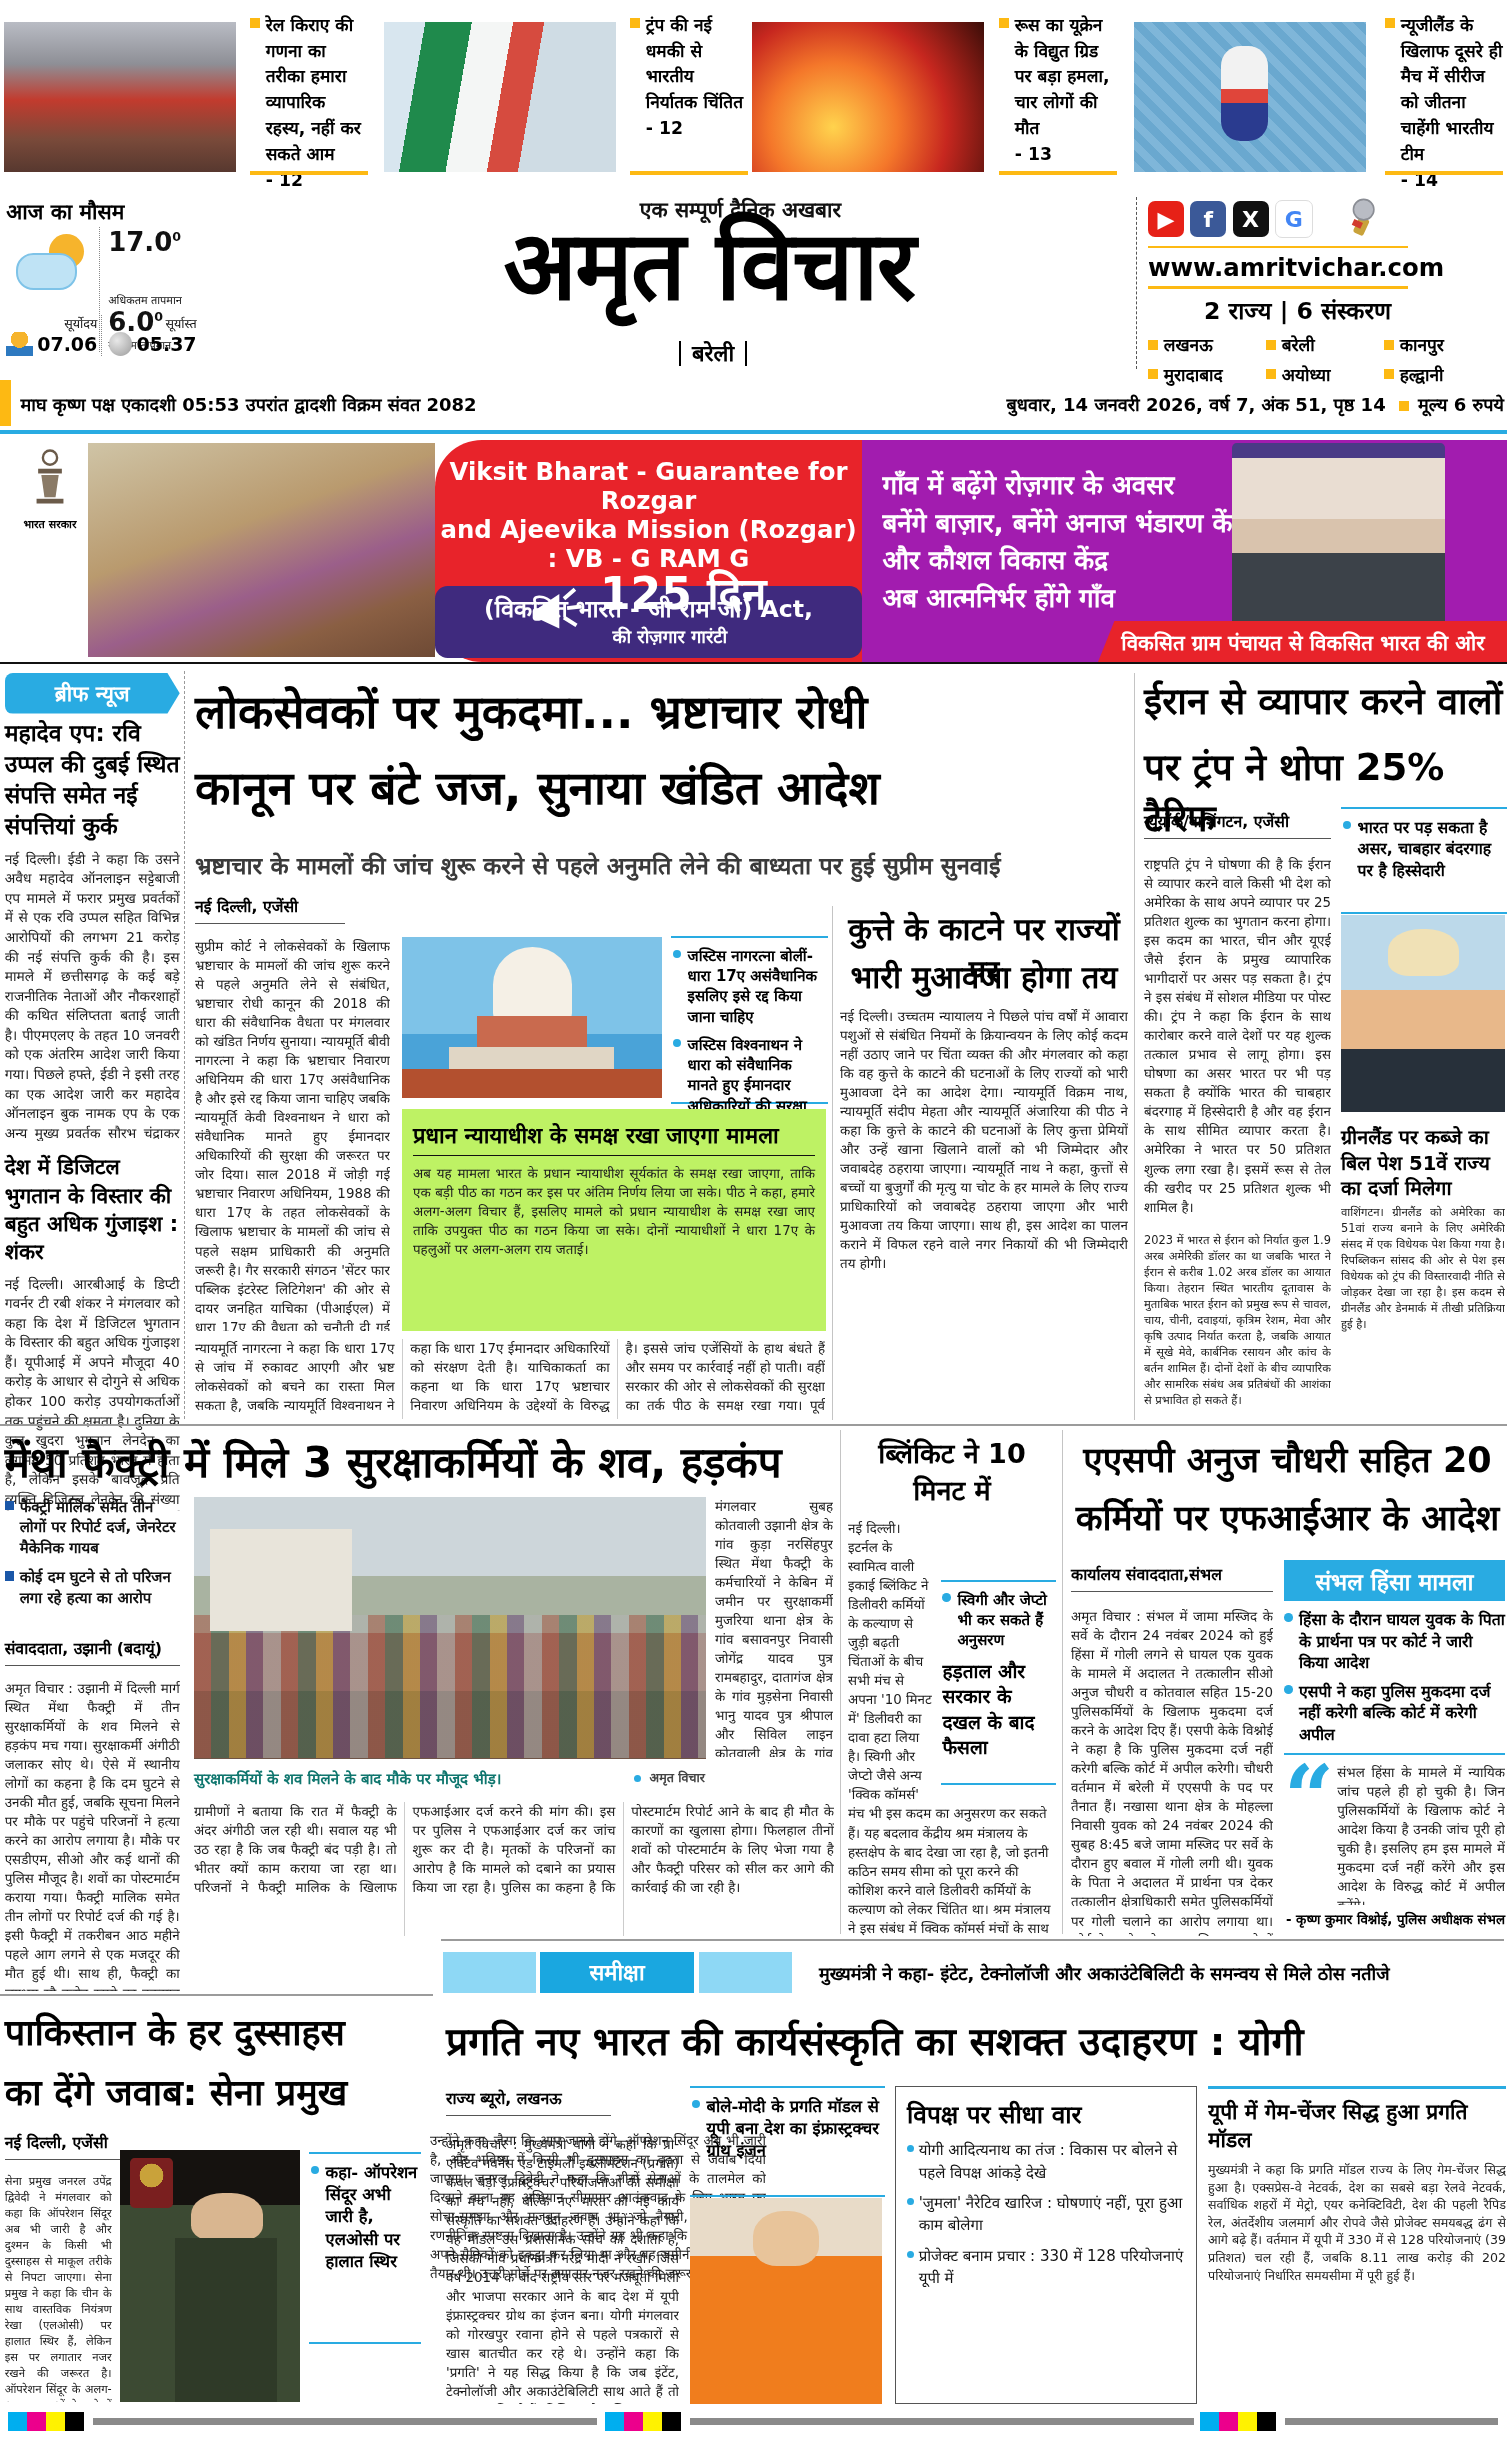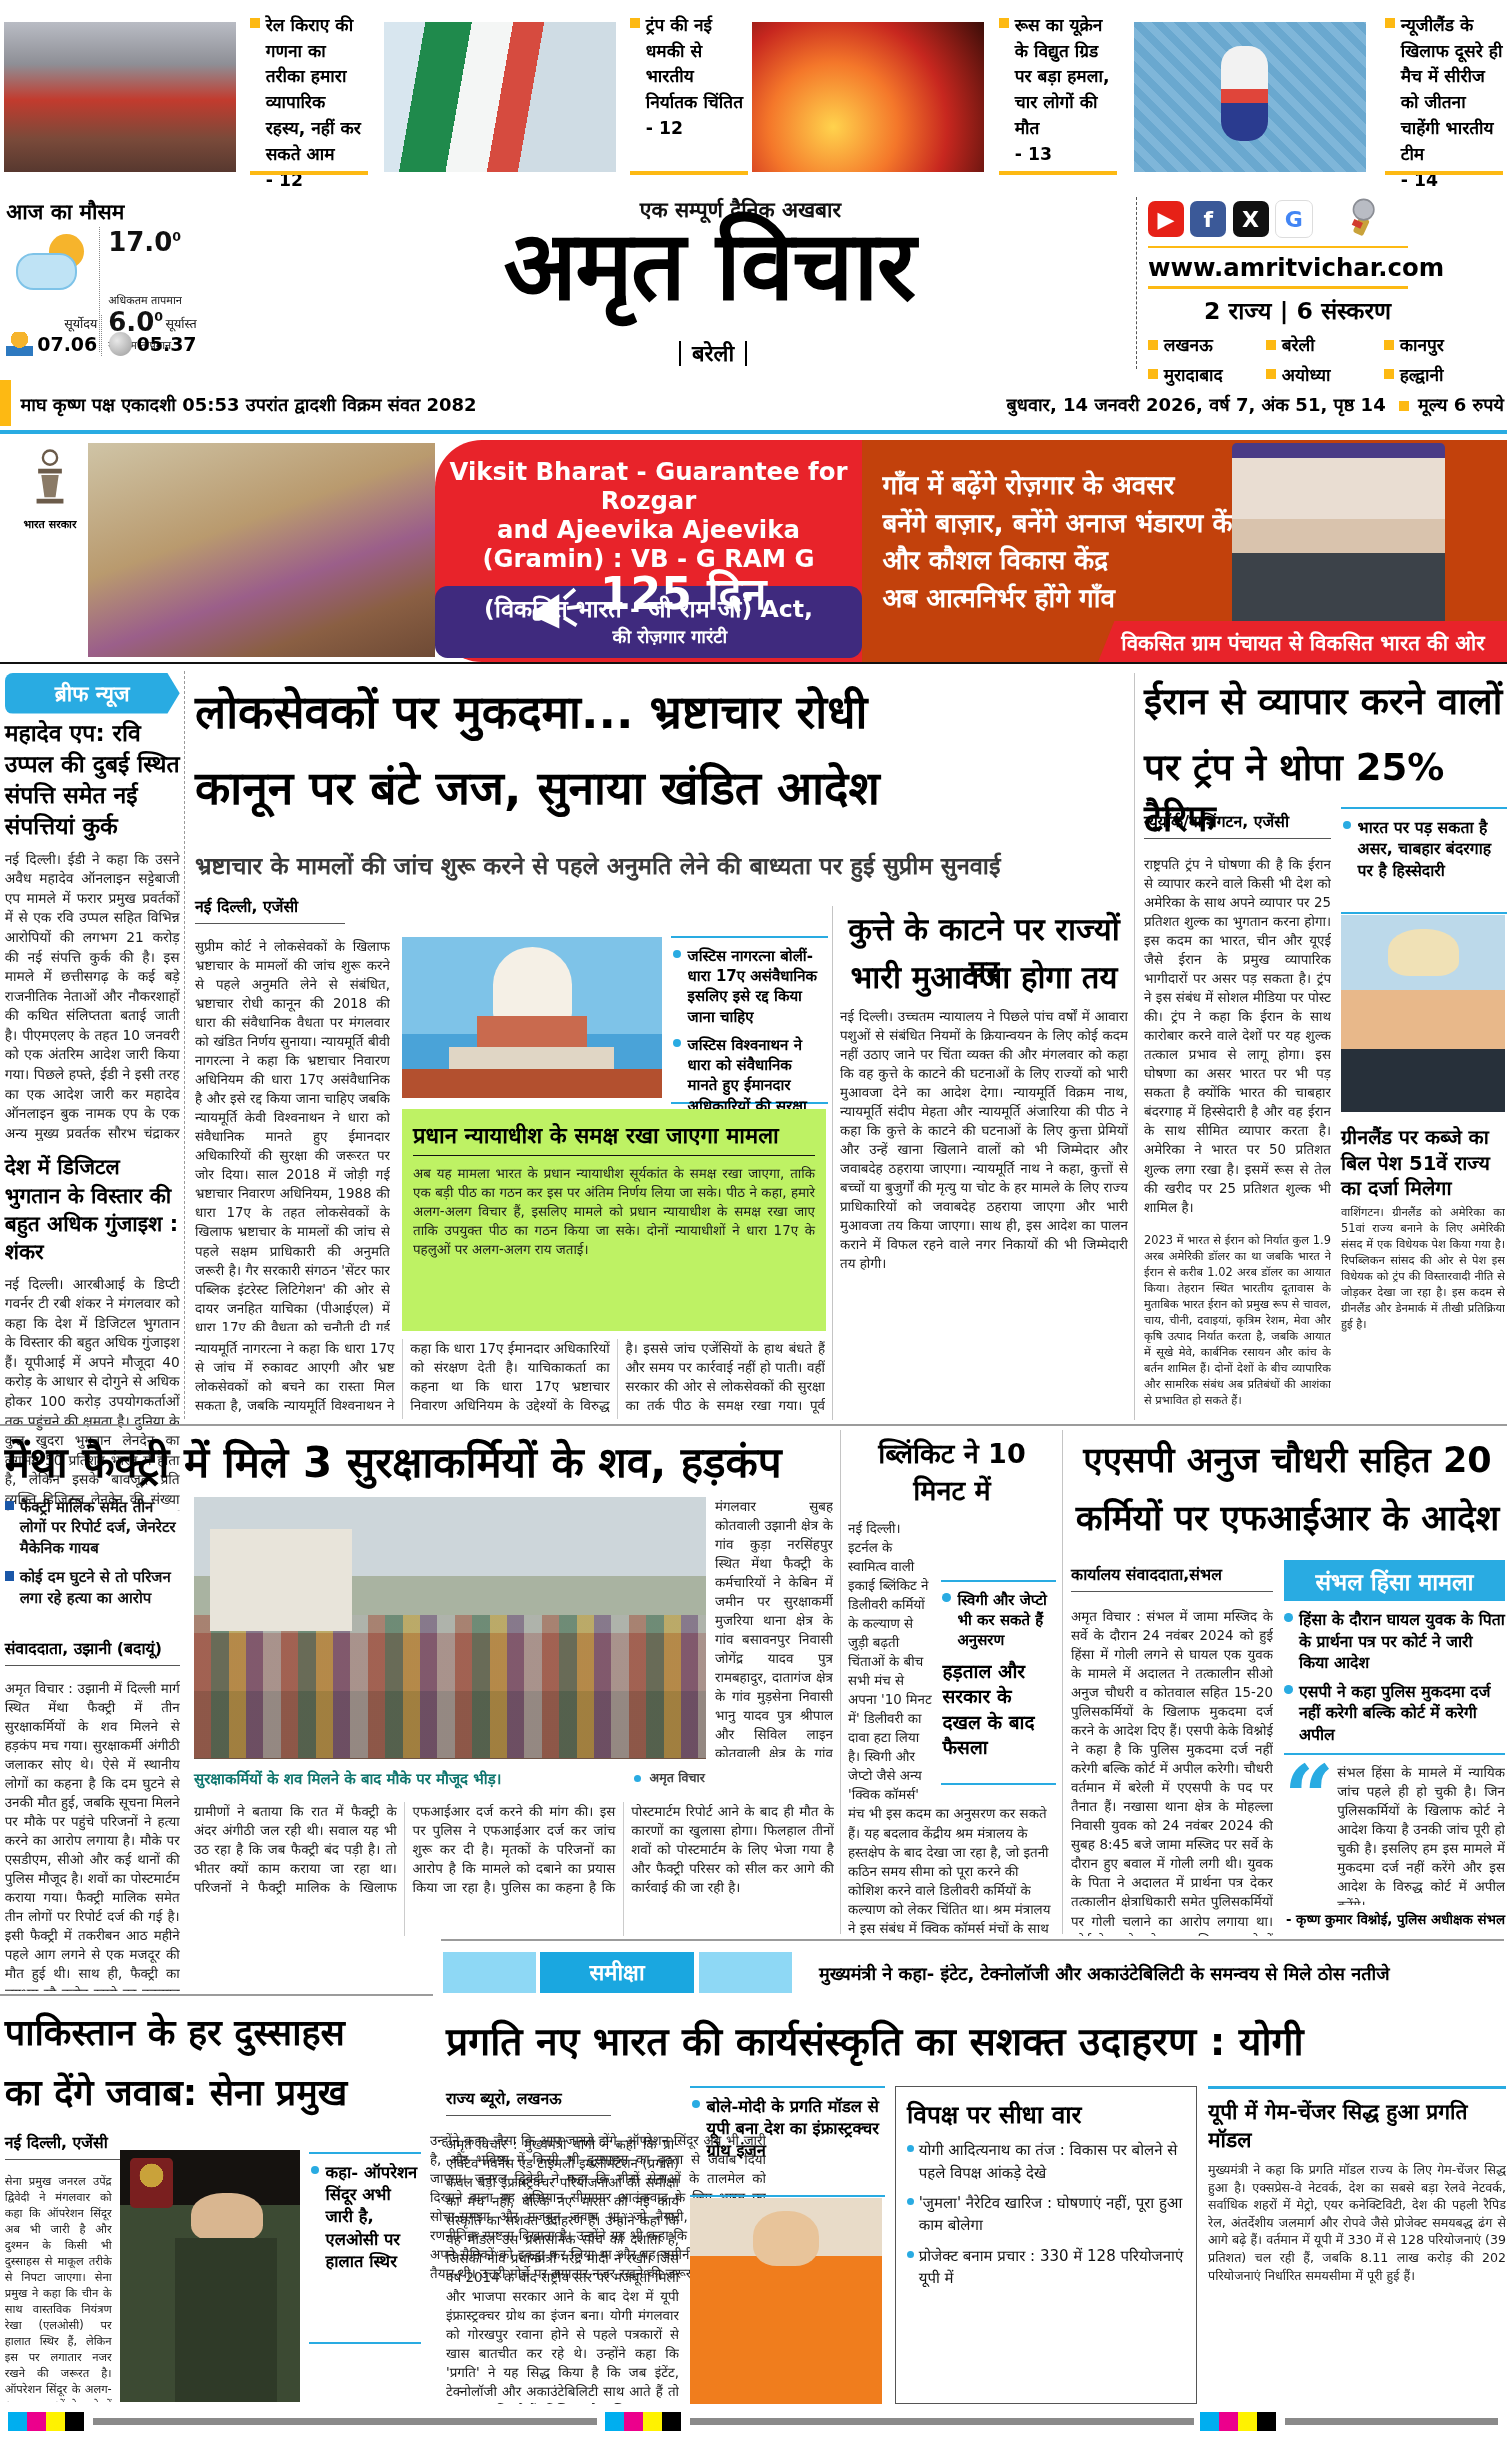--- a/index.html
+++ b/index.html
@@ -190,39 +190,39 @@
             <rect x="14" y="30" width="30" height="6" fill="#6b5b4a"></rect>
             <path d="M18 38 L40 38 L36 66 L22 66 Z" fill="#8a7a66"></path>
             <rect x="12" y="68" width="34" height="6" fill="#6b5b4a"></rect>
           </svg>
       </span>
       <div class="b" style="font-size:11px;">भारत सरकार</div>
     </div>
     <div class="abs ph ph-workers" style="left:88px;top:3.2px;width:347px;height:214px;"></div>
     <div class="abs" style="left:435px;top:0;width:427px;height:222px;background:#e8232a;border-radius:47px 0 0 47px;">
       <div class="ctr" style="color:#fff;font-weight:bold;font-size:24.4px;margin-top:17.3px;">Viksit Bharat - Guarantee for Rozgar</div>
-      <div class="ctr" style="color:#fff;font-weight:bold;font-size:24.4px;">and Ajeevika Ajeevika (Gramin) : VB - G RAM G</div>
+      <div class="ctr" style="color:#fff;font-weight:bold;font-size:24.4px;">and Ajeevika Mission (Rozgar) : VB - G RAM G</div>
       <div class="ctr" style="margin-top:12.6px;">
         <span style="display:inline-block;background:#3f2a7e;color:#fff;font-weight:bold;font-size:23.6px;padding:6.3px 19px;border-radius:12.6px;">(विकसित भारत - जी राम जी) Act, 2025</span>
       </div>
       <div class="abs" style="left:93px;top:132px;display:flex;align-items:flex-start;">
         <span>
           <svg width="61" height="66" viewBox="0 0 78 84">
               <polygon points="10,48 40,28 40,72 10,58" fill="#fff"></polygon>
               <rect x="6" y="46" width="12" height="16" rx="4" fill="#fff"></rect>
               <path d="M46 34 L60 22 M50 46 L68 44 M46 58 L62 68" stroke="#fff" stroke-width="5" fill="none"></path>
             </svg>
         </span>
         <span style="margin-left:11px;">
           <span style="color:#fff;font-weight:900;font-size:44px;line-height:1;display:block;">125 दिन</span>
           <span style="display:inline-block;background:#3f2a7e;color:#fff;font-weight:bold;font-size:18px;padding:3.2px 12.6px;margin-top:4.7px;">की रोज़गार गारंटी</span>
         </span>
       </div>
     </div>
-    <div class="abs" style="left:862px;top:0;width:646px;height:222px;background:#c2410c;">
+    <div class="abs" style="left:862px;top:0;width:646px;height:222px;background:#a21caf;">
       <div style="padding:27px 0 0 20.5px;color:#fff;font-weight:bold;font-size:26px;line-height:1.45;">
         <div>गाँव में बढ़ेंगे रोज़गार के अवसर</div>
         <div>बनेंगे बाज़ार, बनेंगे अनाज भंडारण केंद्र</div>
         <div>और कौशल विकास केंद्र</div>
         <div>अब आत्मनिर्भर होंगे गाँव</div>
       </div>
       <div class="abs ph ph-modi" style="left:370px;top:3.2px;width:213px;height:189px;"></div>
       <div class="abs" style="right:1.6px;top:102px;color:#fff;font-size:10.2px;transform:rotate(-90deg);transform-origin:right top;white-space:nowrap;">CBC 35101/13/0073/2526</div>
       <div class="abs" style="left:236px;top:181px;width:410px;height:41px;background:#e8232a;clip-path:polygon(4% 0,100% 0,100% 100%,0 100%);display:flex;align-items:center;justify-content:center;">
         <span style="color:#fff;font-weight:bold;font-size:20.5px;">विकसित ग्राम पंचायत से विकसित भारत की ओर</span>

